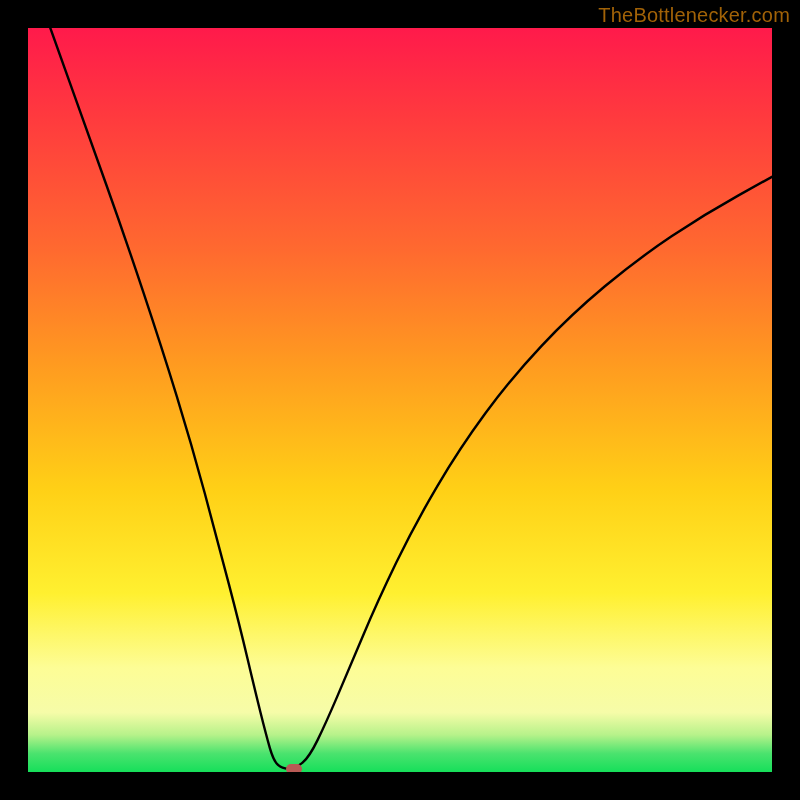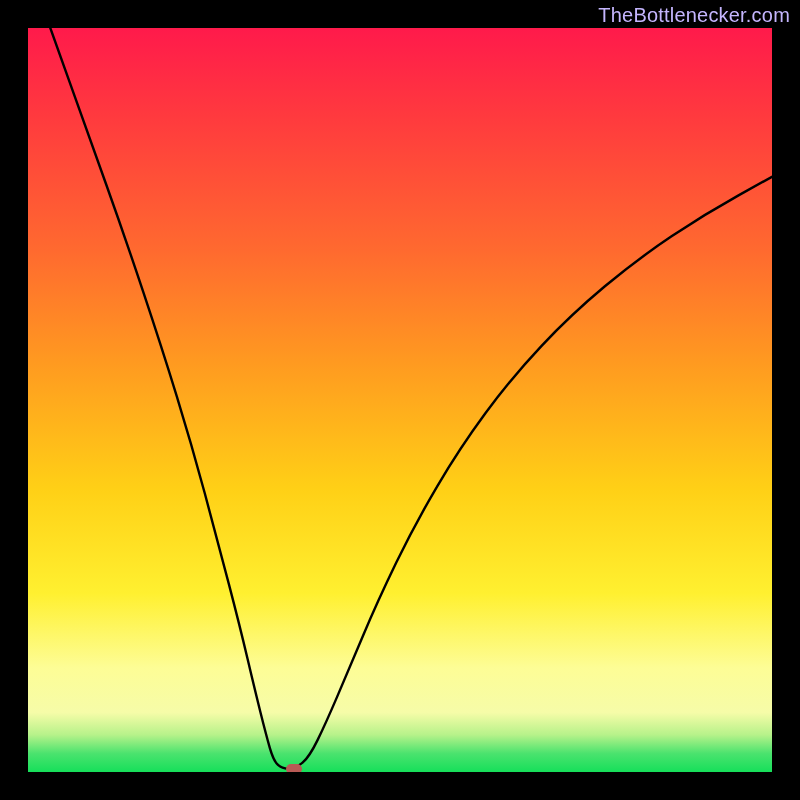--- a/index.html
+++ b/index.html
@@ -43,21 +43,21 @@
       #f6fca8 92%,
       #b7f28a 95%,
       #4be36e 97.5%,
       #16df5a 100%
     );
   }
   .watermark {
     position: absolute;
     top: 4px;
     right: 10px;
-    color: #c4b5fd;
+    color: #a16207;
     font-size: 20px;
     font-weight: 500;
     letter-spacing: 0.2px;
     user-select: none;
   }
   svg.curve {
     position: absolute;
     inset: 0;
     width: 100%;
     height: 100%;

